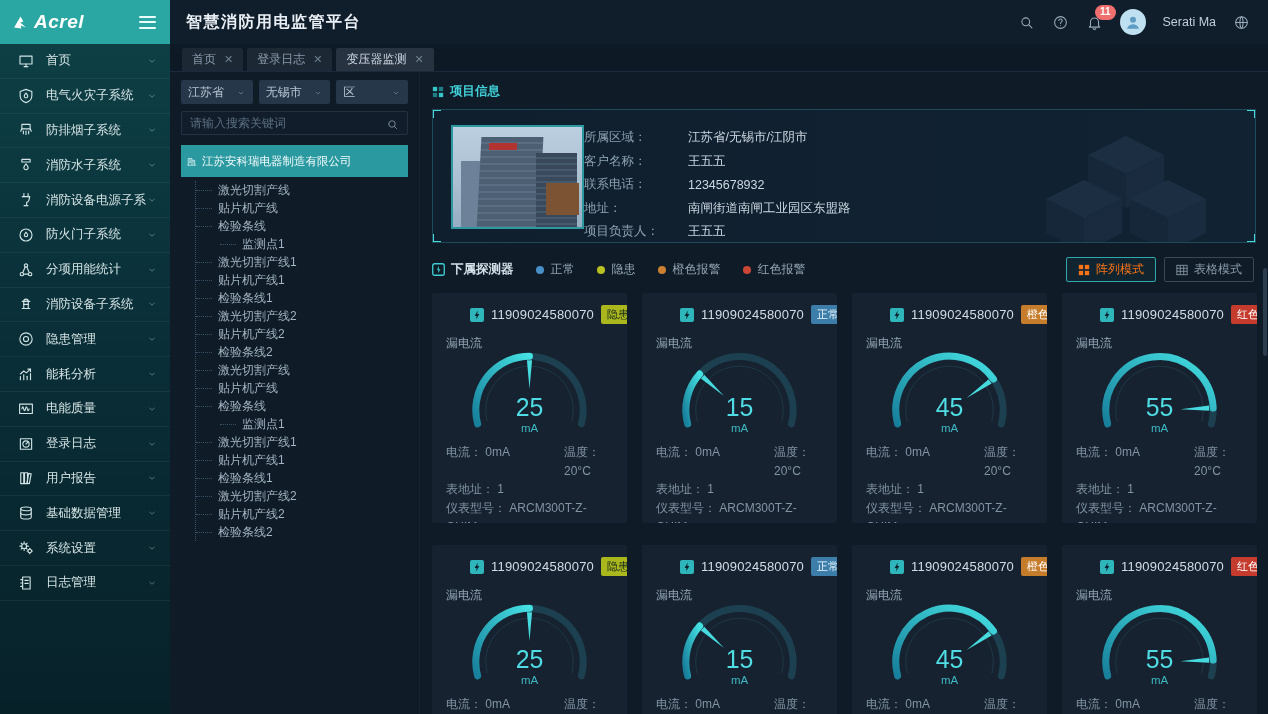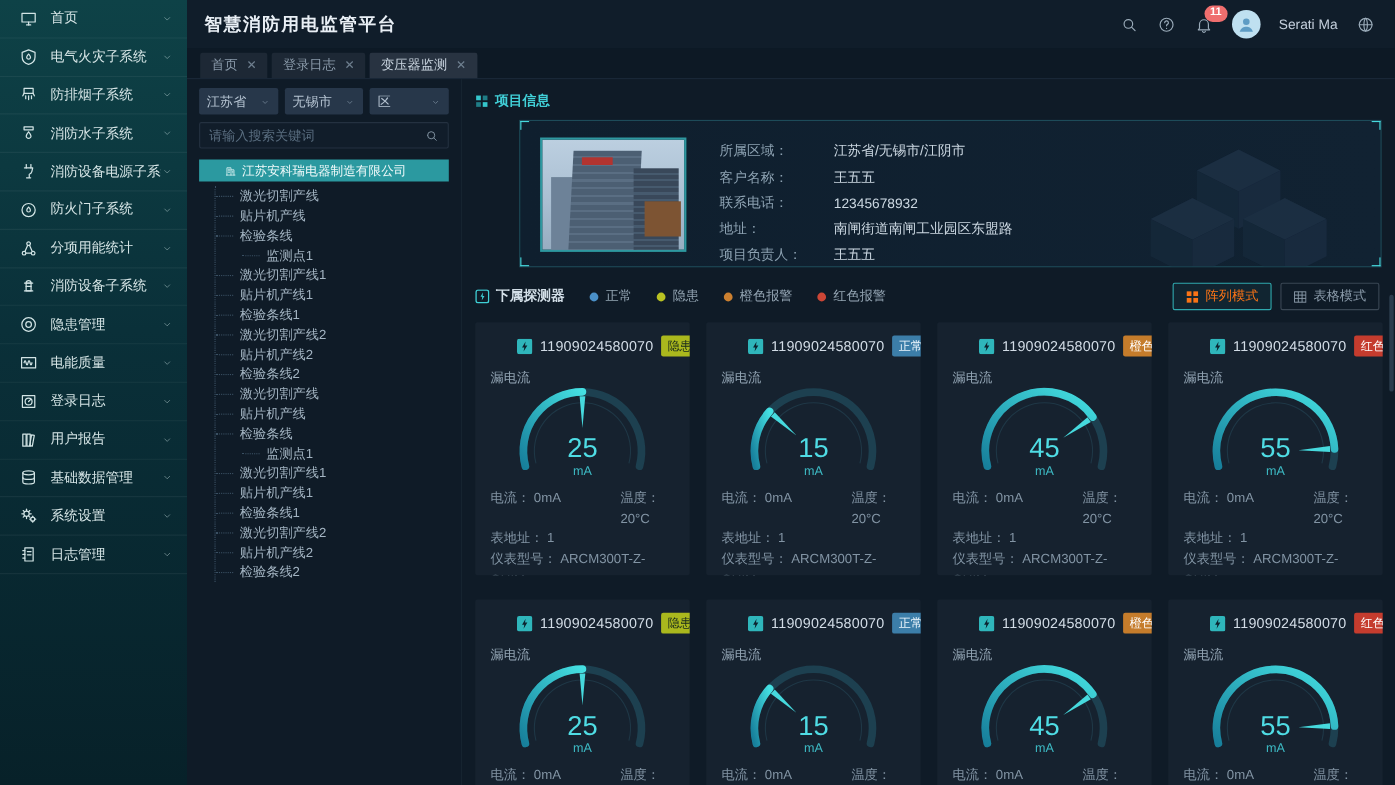--- a/index.html
+++ b/index.html
@@ -46,34 +46,34 @@
   .filter-row { display:flex; gap:6px; }
   .select { flex:1; height:24px; background:#27374a; border-radius:2px; display:flex; align-items:center; padding:0 7px; color:#b6c4d2; font-size:12px; cursor:pointer; min-width:0; }
   .select .lbl { white-space:nowrap; overflow:hidden; }
   .select .caret { margin-left:auto; width:10px; height:10px; color:#7d90a2; flex:0 0 10px; }
   .search-box { margin-top:7px; height:24px; background:#111d2a; border:1px solid #243140; border-radius:2px; display:flex; align-items:center; padding:0 8px; }
   .search-input { flex:1; background:transparent; border:none; outline:none; color:#9fb2c0; font-size:12px; font-family:inherit; min-width:0; }
   .search-input::placeholder { color:#5a6e80; }
   .search-box .mag { width:13px; height:13px; color:#8a9cab; flex:0 0 13px; }
 
   .tree { margin-top:10px; font-size:12px; color:#a3b4c2; }
-  .tree-root { height:20px; background:#2b99a0; color:#f0fafa; display:flex; align-items:center; padding:0 23px; gap:5px; margin-bottom:4px; font-size:11.5px; cursor:pointer; }
+  .tree-root { height:32px; background:#2b99a0; color:#f0fafa; display:flex; align-items:center; padding:0 5px; gap:5px; margin-bottom:4px; font-size:11.5px; cursor:pointer; }
   .tree-root .b-ico { width:11px; height:11px; color:#eafafa; flex:0 0 11px; }
   .tree-nodes { border-left:1px dotted #3a5063; margin-left:14px; }
   .tree-node { height:18px; display:flex; align-items:center; cursor:pointer; white-space:nowrap; }
   .tree-node .dots { width:16px; border-top:1px dotted #3a5063; margin-right:6px; flex:0 0 16px; }
   .tree-node.d2 { margin-left:24px; }
   .tree-node.d2 .dots { width:14px; }
 
   
   .content { flex:1; padding:8px 12px 0 12px; min-width:0; position:relative; }
   .sec-head { display:flex; align-items:center; gap:6px; color:#41d0d8; font-size:12.5px; margin:3px 0 9px 0; font-weight:bold; }
   .sec-head .g-ico { width:12px; height:12px; flex:0 0 12px; }
 
-  .proj-panel { position:relative; border:1px solid #1d4b59; background:linear-gradient(90deg,#0f1f2e,#112232); height:134px; display:flex; padding:15px 18px; gap:30px; overflow:hidden;margin-left:40px; }
+  .proj-panel { position:relative; border:1px solid #1d4b59; background:linear-gradient(90deg,#0f1f2e,#112232); height:134px; display:flex; padding:15px 18px; overflow:hidden; }
   .corner { position:absolute; width:9px; height:9px; border:0 solid #46d9dd; }
   .c-tl { top:-1px; left:-1px; border-top-width:2px; border-left-width:2px; }
   .c-tr { top:-1px; right:-1px; border-top-width:2px; border-right-width:2px; }
   .c-bl { bottom:-1px; left:-1px; border-bottom-width:2px; border-left-width:2px; }
   .c-br { bottom:-1px; right:-1px; border-bottom-width:2px; border-right-width:2px; }
   .cubes { position:absolute; right:4px; top:8px; opacity:.9; pointer-events:none; }
 
   .proj-photo { width:133px; height:104px; border:2px solid #2e98a0; position:relative; overflow:hidden; background:linear-gradient(180deg,#bccfe0 0%,#aabfd2 55%,#97adc1 100%); flex:0 0 133px; }
   .bld { position:absolute; }
   .bld-1 { left:6%; top:34%; width:18%; height:70%; background:#6d8298; }
@@ -113,20 +113,33 @@
   .cr-flex { display:flex; }
   .cr-left { width:118px; flex:0 0 118px; }
   .scroll-thumb { position:absolute; right:1px; top:196px; width:4px; height:88px; background:#2b3c4d; border-radius:2px; }
 </style>
 </head>
 <body>
 
 <div class="app">
 
   <aside class="sidebar">
+    <div class="logo-band">
+      <div class="logo-wrap">
+        <svg width="17" height="17" viewBox="0 0 20 20">
+            <path d="M2.5 16 10 3l3.4 5.8-3.6 1.1 6.7 6.1-6.2-2.6.8 3.6z" fill="#ffffff"></path>
+          </svg>
+        <span class="logo-text">Acrel</span>
+      </div>
+      <div class="hamburger">
+          <span></span>
+          <span></span>
+          <span></span>
+        </div>
+    </div>
     <nav class="side-menu">
         <div class="side-item">
           <span class="side-ico">
             <svg class="stroked" viewBox="0 0 24 24">
               <path d="M4 5.5h16v10.5H4z"></path>
               <path d="M9.5 19.5h5"></path>
               <path d="M12 16v3.5"></path>
             </svg>
           </span>
           <span class="side-label">首页</span>
@@ -248,20 +261,38 @@
           </span>
         </div>
         <div class="side-item">
           <span class="side-ico">
             <svg class="stroked" viewBox="0 0 24 24">
               <path d="M12 12m-8.2 0a8.2 8.2 0 1 0 16.4 0a8.2 8.2 0 1 0-16.4 0"></path>
               <path d="M12 12m-3.4 0a3.4 3.4 0 1 0 6.8 0a3.4 3.4 0 1 0-6.8 0"></path>
             </svg>
           </span>
           <span class="side-label">隐患管理</span>
+          <span class="side-caret">
+            <svg class="stroked" viewBox="0 0 24 24">
+              <path d="M7.5 10l4.5 4.5L16.5 10"></path>
+            </svg>
+          </span>
+        </div>
+        <div class="side-item">
+          <span class="side-ico">
+            <svg class="stroked" viewBox="0 0 24 24">
+              <path d="M4.5 19.5v-4"></path>
+              <path d="M9 19.5v-6.5"></path>
+              <path d="M13.5 19.5v-4.5"></path>
+              <path d="M18 19.5v-8"></path>
+              <path d="M4.5 12l4.5-4 3.5 2.5 5.5-5"></path>
+              <path d="M14.5 5.5H18v3.5"></path>
+            </svg>
+          </span>
+          <span class="side-label">能耗分析</span>
           <span class="side-caret">
             <svg class="stroked" viewBox="0 0 24 24">
               <path d="M7.5 10l4.5 4.5L16.5 10"></path>
             </svg>
           </span>
         </div>
         <div class="side-item">
           <span class="side-ico">
             <svg class="stroked" viewBox="0 0 24 24">
               <path d="M3.5 5.5h17v12.5h-17z"></path>

